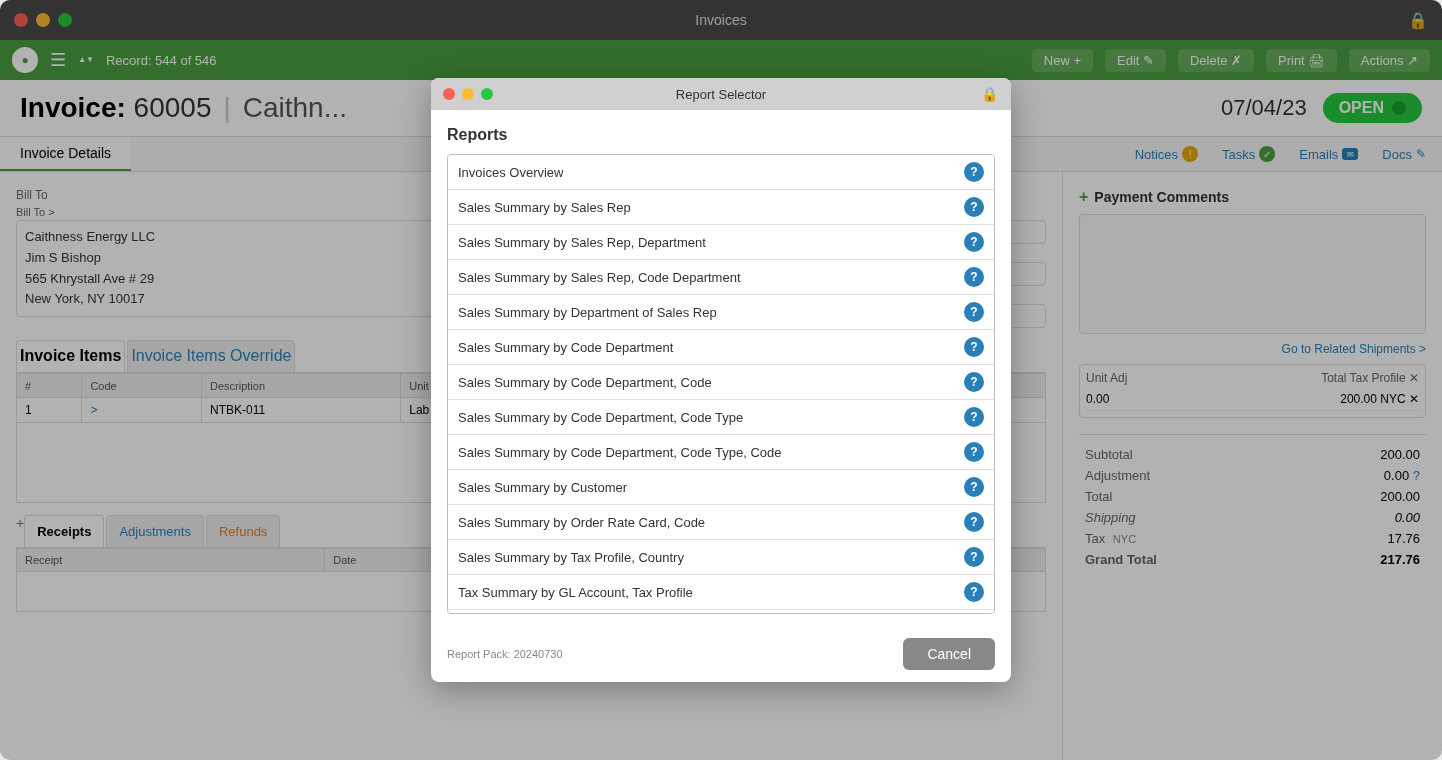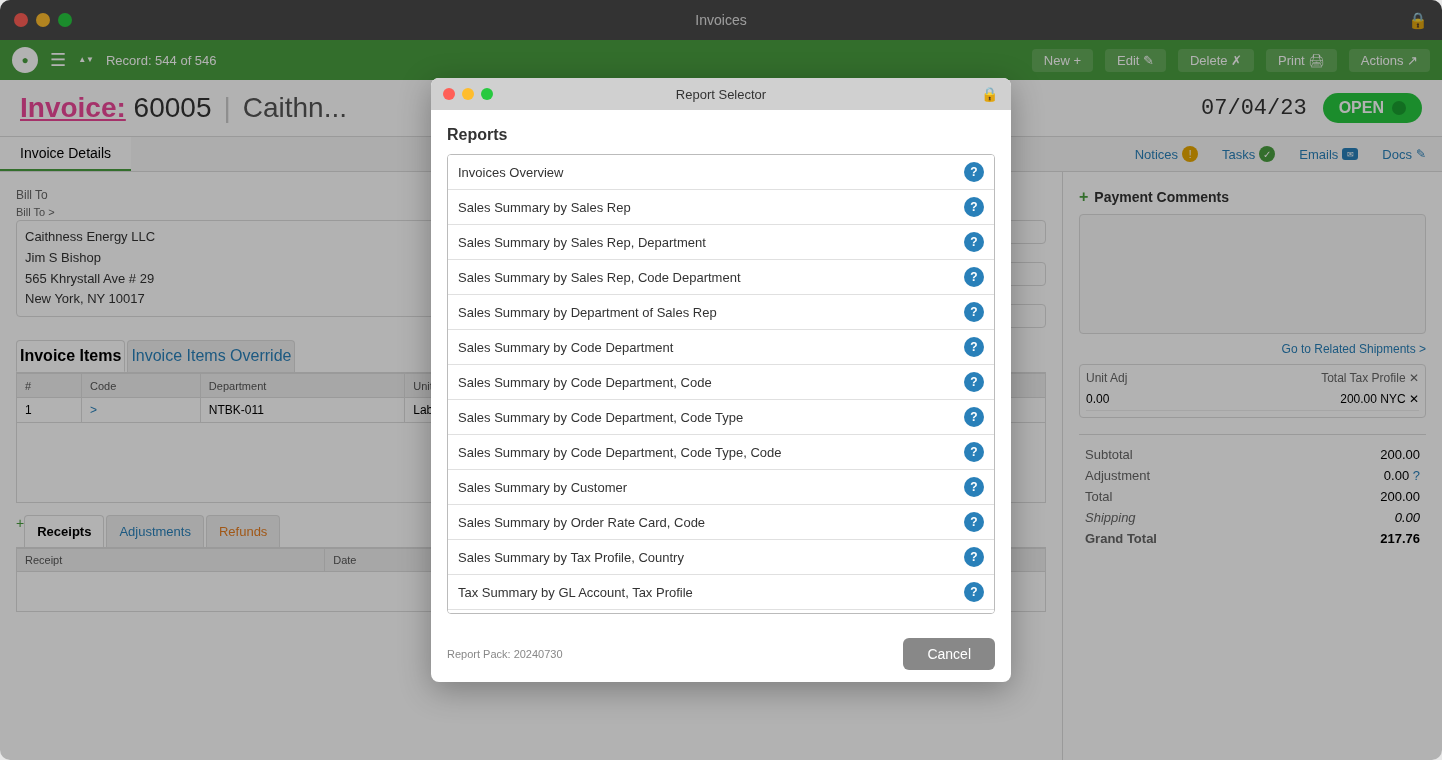--- a/index.html
+++ b/index.html
@@ -26,25 +26,25 @@
     .toolbar-nav .arrows { display: flex; flex-direction: column; font-size: 8px; line-height: 1; color: white; }
     .toolbar-spacer { flex: 1; }
     .toolbar-btn { background: rgba(255,255,255,0.15); color: white; border: none; padding: 4px 12px; border-radius: 4px; font-size: 13px; cursor: pointer; display: flex; align-items: center; gap: 5px; }
 
     
     .content-area { display: flex; flex-direction: column; height: calc(760px - 80px); background: white; }
 
     
     .invoice-header { display: flex; align-items: center; padding: 12px 20px; border-bottom: 1px solid #ddd; background: white; }
     .invoice-number { font-size: 28px; color: #333; }
-    .invoice-number .label { color: #ec4899; font-weight: 600; text-decoration: underline; }
+    .invoice-number .label { color: #000000; font-weight: 600; }
     .invoice-divider { color: #ccc; font-size: 28px; margin: 0 12px; }
     .invoice-client { font-size: 28px; color: #555; }
     .invoice-header-right { margin-left: auto; display: flex; align-items: center; gap: 16px; }
-    .invoice-date { font-size: 22px; color: #333; font-weight: 400; font-family: Liberation Mono, monospace; }
+    .invoice-date { font-size: 22px; color: #333; font-weight: 400; }
     .status-badge { background: #28c940; color: white; padding: 6px 16px; border-radius: 20px; font-size: 16px; font-weight: 600; display: flex; align-items: center; gap: 8px; }
     .status-dot { width: 14px; height: 14px; background: #1a9e30; border-radius: 50%; }
 
     
     .tabs-row { display: flex; align-items: center; border-bottom: 1px solid #ddd; background: #f8f8f8; }
     .tab { padding: 8px 20px; font-size: 14px; cursor: pointer; border-bottom: 2px solid transparent; }
     .tab.active { background: white; border-bottom: 2px solid #4a9e3f; font-weight: 500; }
     .tabs-right { margin-left: auto; display: flex; gap: 24px; padding-right: 16px; }
     .tab-link { font-size: 13px; color: #2980b9; cursor: pointer; display: flex; align-items: center; gap: 4px; }
     .tab-link .badge { background: #e8a800; color: white; border-radius: 50%; width: 16px; height: 16px; font-size: 10px; display: flex; align-items: center; justify-content: center; }
@@ -233,21 +233,21 @@
         <div class="items-tabs">
           <div class="items-tab active">Invoice Items</div>
           <div class="items-tab blue">Invoice Items Override</div>
         </div>
 
         <table class="data-table">
           <thead>
             <tr>
               <th>#</th>
               <th>Code</th>
-              <th>Department</th>
+              <th>Description</th>
               <th>Unit Adj</th>
               <th>Total</th>
               <th>Tax Profile</th>
               <th>✕</th>
             </tr>
           </thead>
           <tbody id="table-body">
           <tr>
     <td>1</td>
     <td style="color:#2980b9;cursor:pointer;">&gt;</td>
@@ -322,20 +322,27 @@
             </tr>
             <tr>
               <td class="label">Total</td>
               <td class="value">200.00</td>
             </tr>
             <tr>
               <td class="label italic">Shipping</td>
               <td class="value italic">0.00</td>
             </tr>
             <tr>
+              <td class="label">
+                <span>Tax</span>
+                <span style="margin-left:4px;color:#888;font-size:11px;">NYC</span>
+              </td>
+              <td class="value">17.76</td>
+            </tr>
+            <tr>
               <td class="label grand">Grand Total</td>
               <td class="value grand">217.76</td>
             </tr>
           </tbody>
             </table>
         </div>
 
       </div>
     </div>
   </div>

